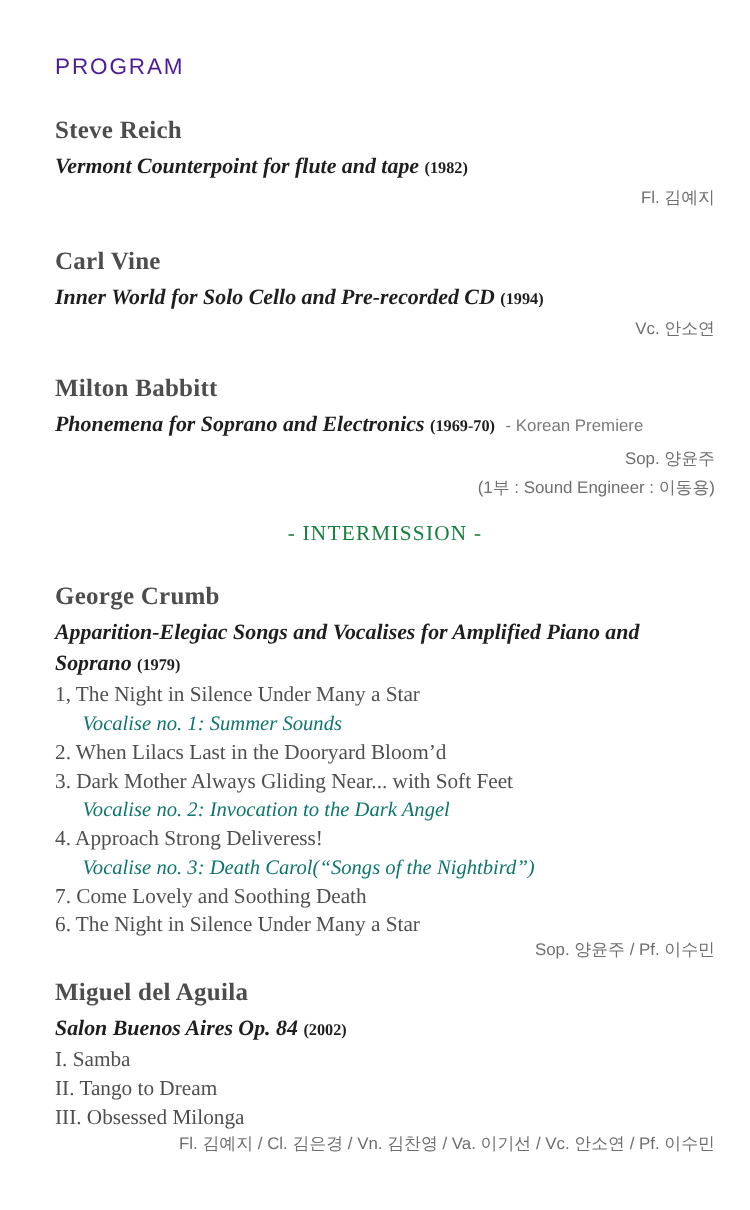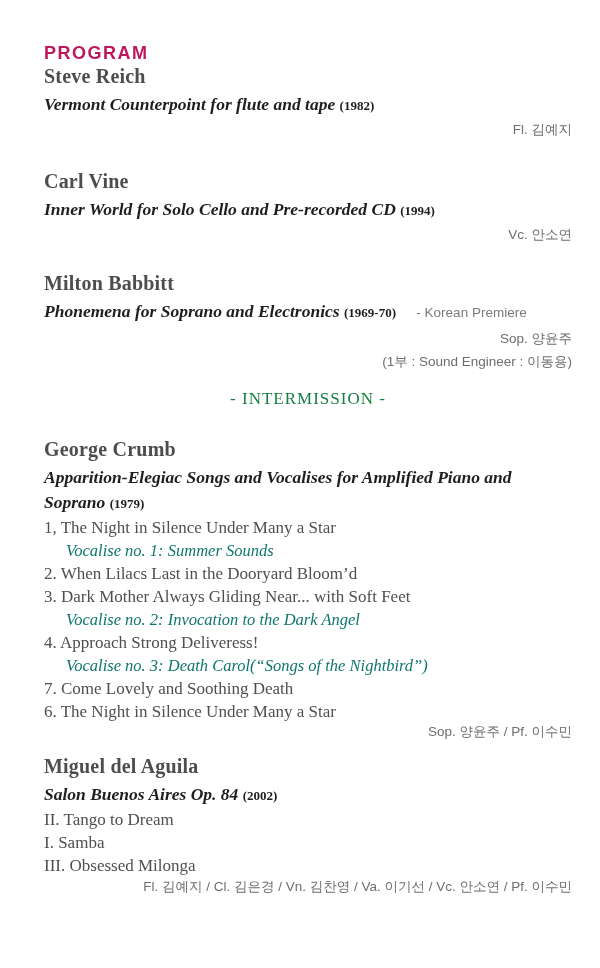--- a/index.html
+++ b/index.html
@@ -9,22 +9,21 @@
     background:#ffffff;
     box-sizing:border-box;
     padding:43px 28px 0 44px;
     font-family:"Liberation Serif", serif;
     overflow:hidden;
   }
   .program-label {
     font-family:"Liberation Sans", sans-serif;
     font-size:18px; line-height:21px;
     letter-spacing:1.5px;
-    color:#be185d;
-    font-weight:bold;
+    color:#4c1d95;
   }
   .piece { }
   .composer {
     font-size:20px; line-height:24px;
     font-weight:bold;
     color:#4d4d4d;
     letter-spacing:0.2px;
   }
   .piece-title {
     font-size:17.5px; line-height:25px;
@@ -36,21 +35,21 @@
   .year {
     font-size:13px;
     font-style:normal;
     white-space:nowrap;
   }
   .premiere-note {
     font-family:"Liberation Sans", sans-serif;
     font-weight:normal; font-style:normal;
     font-size:13.5px;
     color:#7a7a7a;
-    margin-left:16px;
+    margin-left:4px;
   }
   .performers {
     text-align:right;
     font-family:"Liberation Sans", sans-serif;
     font-size:13.5px; line-height:23px;
     color:#6e6e6e;
   }
   .performers.tight { line-height:17px; margin-top:3px; }
   .movements {
     font-size:17px; line-height:23px;
@@ -63,21 +62,21 @@
     color:#0f766e;
     padding-left:22px;
   }
   .intermission {
     text-align:center;
     font-size:17px; line-height:20px;
     color:#15803d;
     letter-spacing:1px;
     margin-top:16px;
   }
-  .mt-p1 { }
+  .mt-p1 { margin-top:28px; }
   .mt-p2 { margin-top:31px; }
   .mt-p3 { margin-top:28px; }
   .mt-p4 { margin-top:28px; }
   .mt-p5 { margin-top:14px; }
   .perf-m3 { margin-top:2px; }
   .perf-final { margin-top:1px; line-height:17px; }
   .perf-crumb { line-height:17px; margin-top:0; }
 </style>
 </head>
 <body>
@@ -139,20 +138,20 @@
     <div class="performers perf-crumb">Sop. 양윤주 / Pf. 이수민</div>
   </div>
 
   <div class="piece mt-p5">
     <div class="composer">Miguel del Aguila</div>
     <div class="piece-title">
       <span>Salon Buenos Aires Op. 84</span>
       <span class="year">(2002)</span>
     </div>
     <div class="movements">
+      <div class="movement">I. Samba</div>
       <div class="movement">II. Tango to Dream</div>
-      <div class="movement">I. Samba</div>
       <div class="movement">III. Obsessed Milonga</div>
     </div>
     <div class="performers perf-final">Fl. 김예지 / Cl. 김은경 / Vn. 김찬영 / Va. 이기선 / Vc. 안소연 / Pf. 이수민</div>
   </div>
 
 </div>
 
 </body></html>

